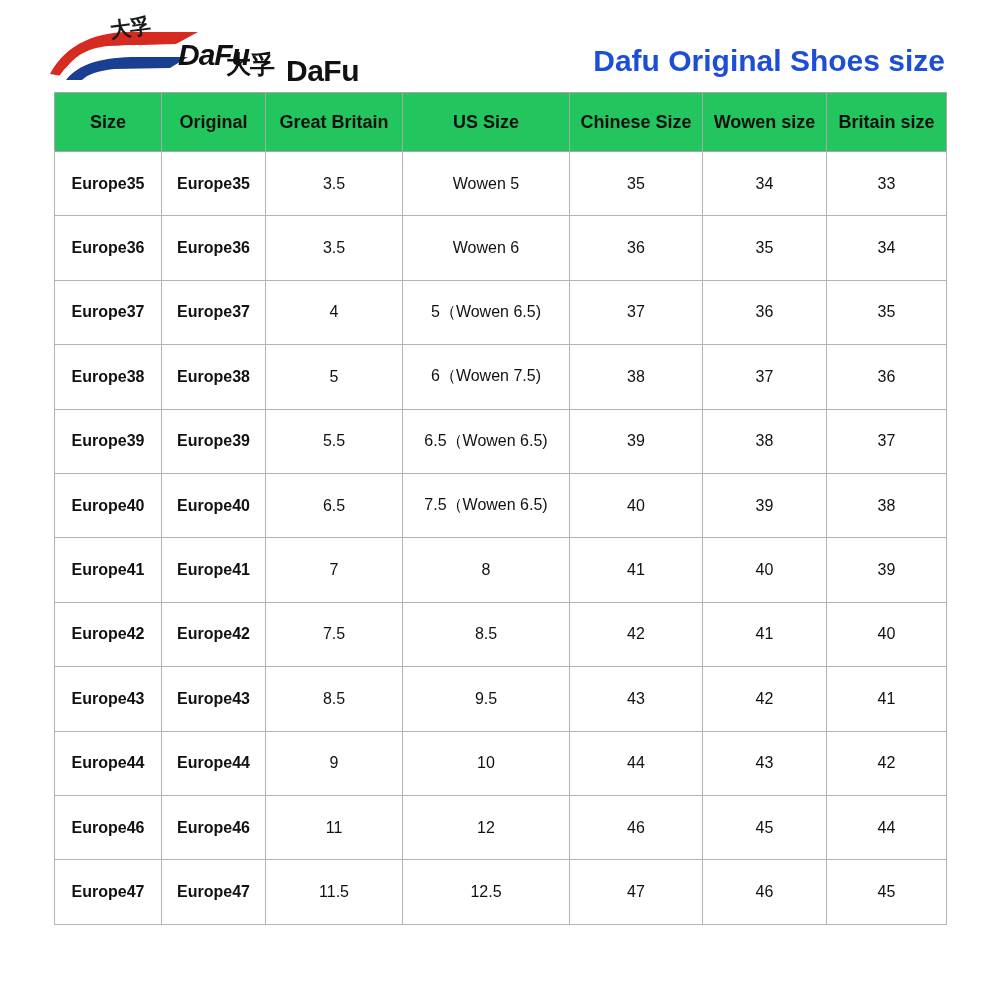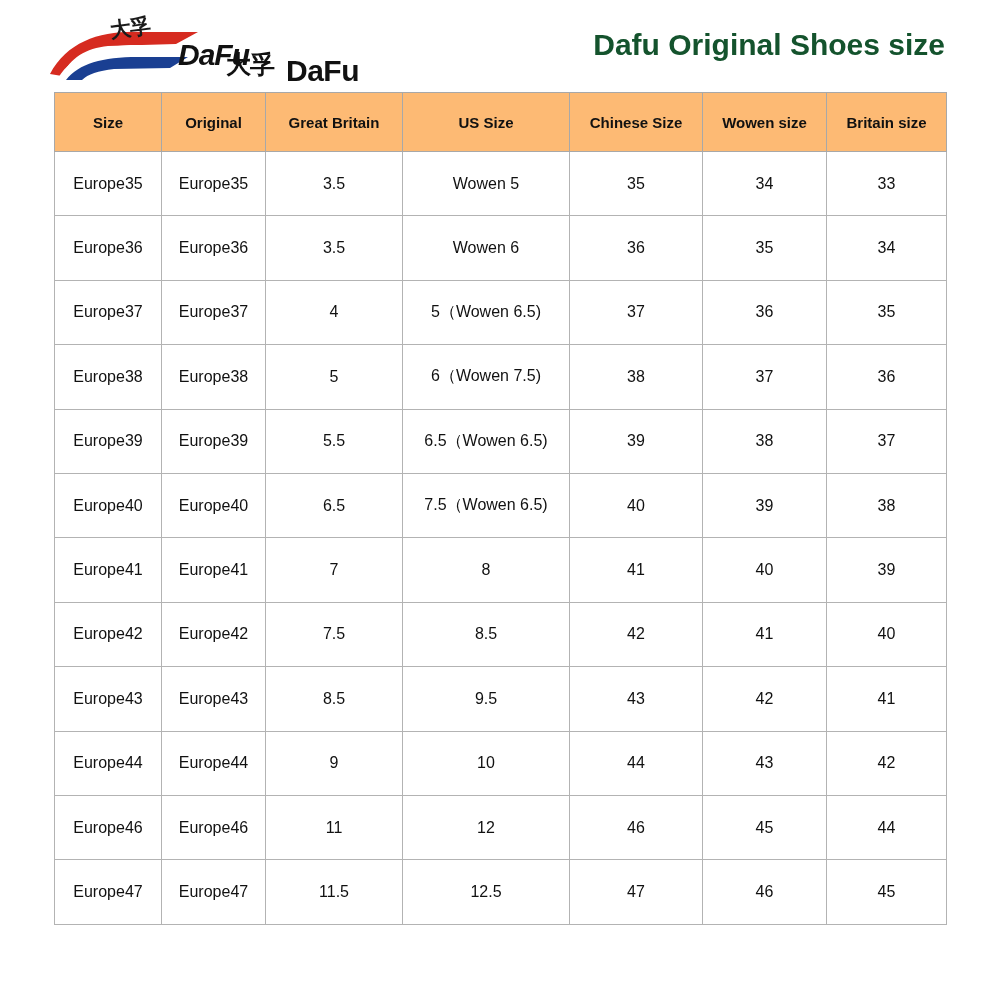--- a/index.html
+++ b/index.html
@@ -89,24 +89,24 @@
     font-family: "Liberation Sans", sans-serif;
     font-size: 30px;
     font-weight: bold;
     color: #111111;
     letter-spacing: -0.5px;
   }
 
   .doc-title {
     position: absolute;
     right: 55px;
-    top: 28px;
+    top: 44px;
     font-size: 30px;
     font-weight: bold;
-    color: #14532d;
+    color: #1d4ed8;
     letter-spacing: 0px;
     white-space: nowrap;
     margin-left: 40px;
   }
 
   
   .table-wrap {
     position: absolute;
     left: 54px;
     top: 92px;
@@ -124,37 +124,37 @@
     border: 1px solid #b3b3b3;
     text-align: center;
     vertical-align: middle;
     font-size: 16px;
     color: #111111;
     padding: 0;
     height: 63.4px;
   }
 
   table.size-table thead th {
-    background: #fdba74;
-    font-weight: bold;
-    font-size: 15px;
+    background: #22c55e;
+    font-weight: bold;
+    font-size: 18px;
     height: 58px;
     border-color: #a8a8a8;
   }
 
   
   col.c0 { width: 107px; }
   col.c1 { width: 104px; }
   col.c2 { width: 137px; }
   col.c3 { width: 167px; }
   col.c4 { width: 133px; }
   col.c5 { width: 124px; }
   col.c6 { width: 120px; }
 
-  td.cell-eu, td.cell-eu2 { font-size: 15.5px; }
+  td.cell-eu, td.cell-eu2 { font-size: 15.5px; font-weight: bold; }
   td.cell-us { font-size: 16px; }
 </style>
 </head>
 <body>
 
 <div class="page">
 
   <div class="header">
 
     <div class="brand">

